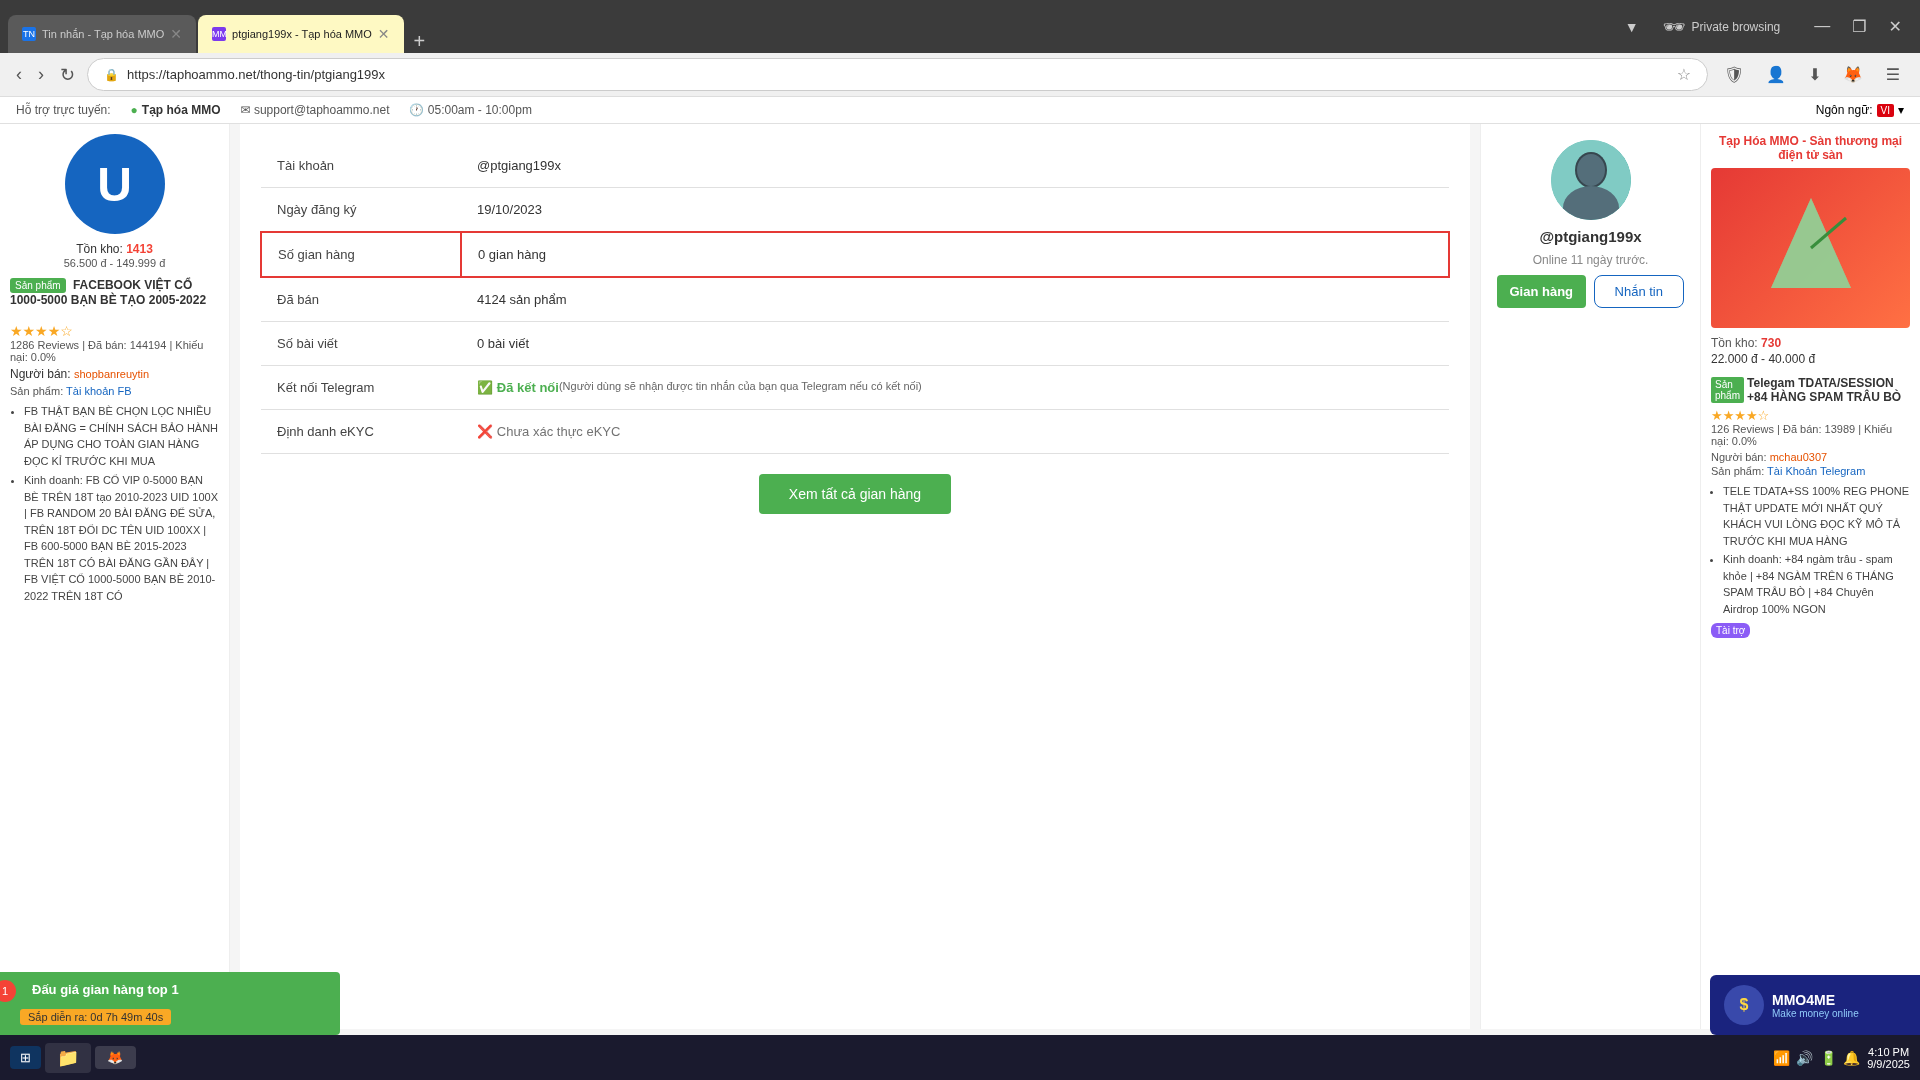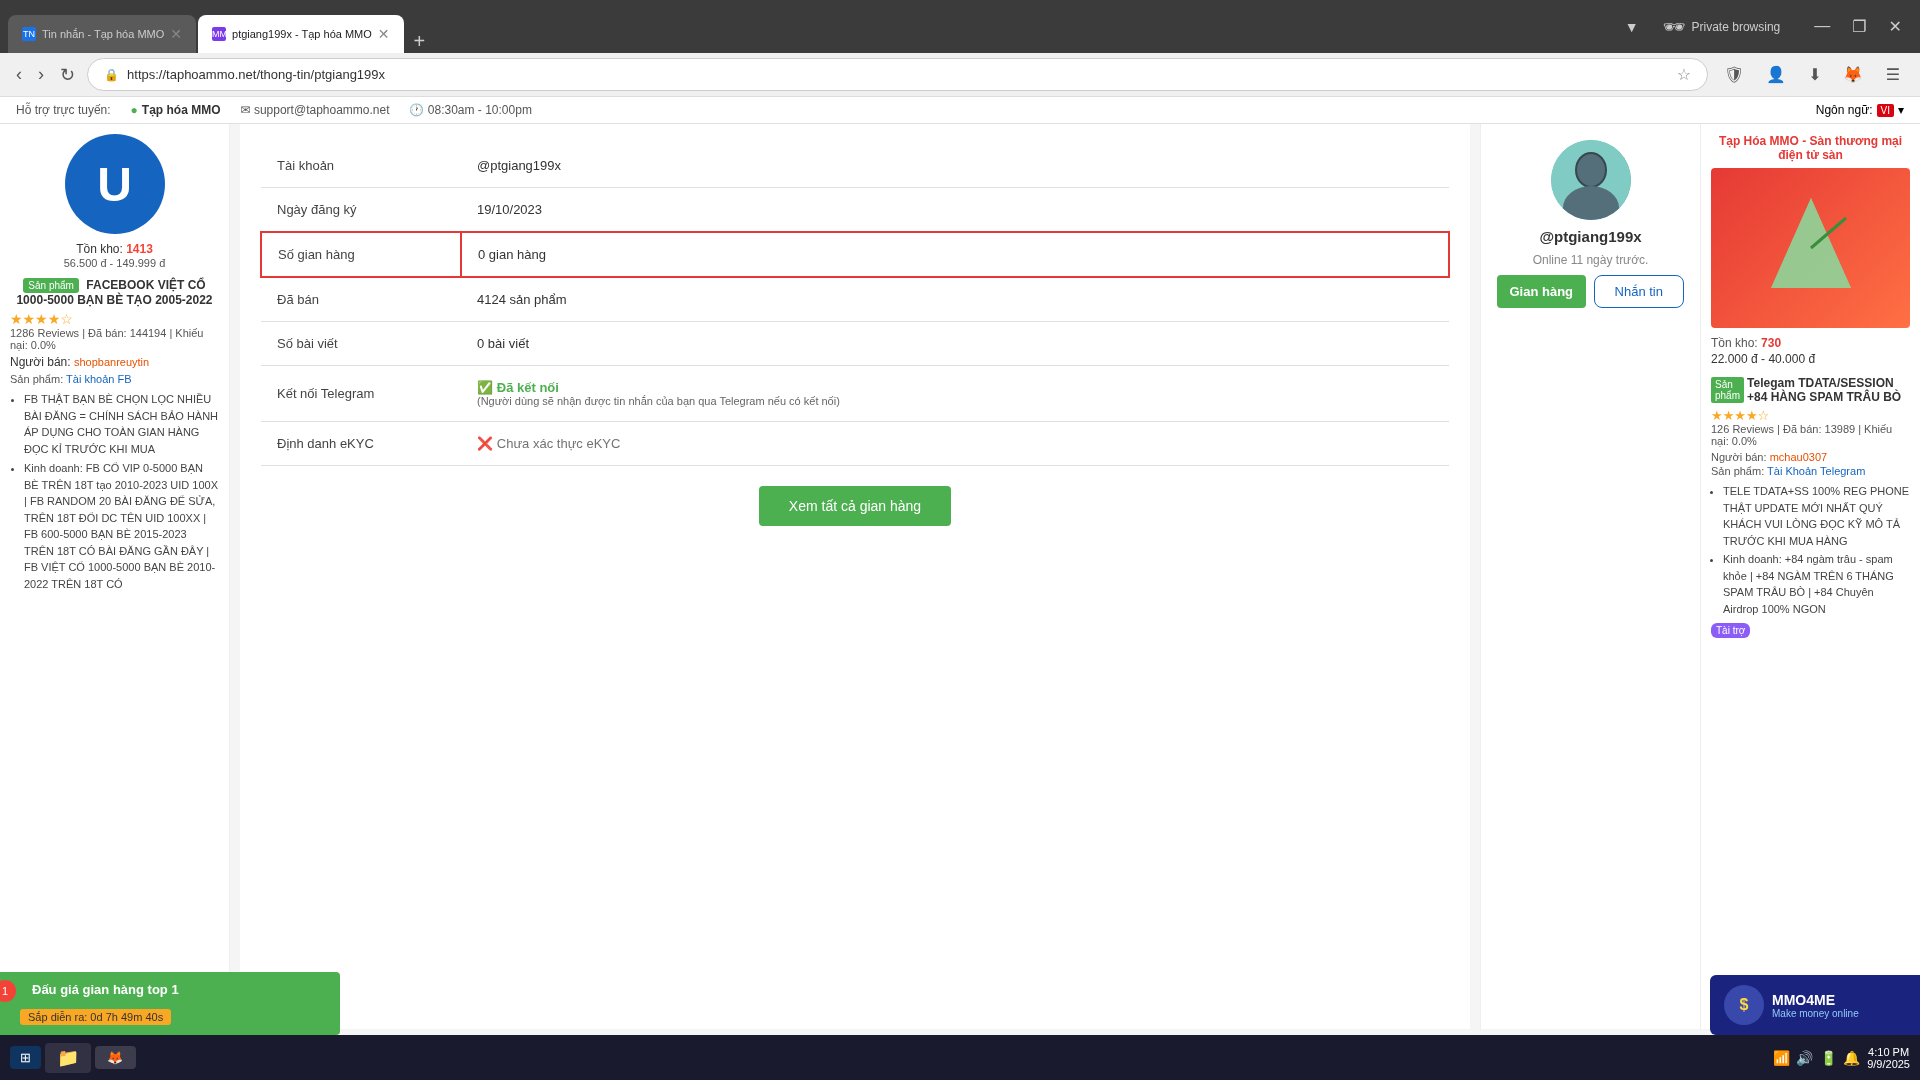--- a/index.html
+++ b/index.html
@@ -2,21 +2,21 @@
 <html><head>
   <meta charset="utf-8">
   <style>
     * { margin: 0; padding: 0; box-sizing: border-box; }
     body { font-family: Arial, sans-serif; font-size: 13px; background: #f5f5f5; width: 1920px; height: 1080px; overflow: hidden; }
 
     
     .browser-chrome { background: #3b3b3b; height: 53px; display: flex; align-items: center; padding: 0 8px; gap: 4px; }
     .tab-bar { display: flex; align-items: flex-end; height: 100%; padding-top: 8px; gap: 2px; flex: 1; }
     .tab { background: #5a5a5a; color: #ccc; padding: 6px 14px; border-radius: 8px 8px 0 0; font-size: 12px; display: flex; align-items: center; gap: 6px; height: 38px; min-width: 150px; max-width: 220px; cursor: pointer; }
-    .tab.active { background: #ffffff; color: #222; }
+    .tab.active { background: #fef9c3; color: #222; }
     .tab-favicon { width: 14px; height: 14px; background: #1a73e8; border-radius: 2px; display: inline-block; font-size: 9px; color: white; text-align: center; line-height: 14px; }
     .tab-favicon.mm { background: #7c3aed; }
     .tab-close { margin-left: auto; font-size: 14px; color: #888; cursor: pointer; }
     .tab-add { color: #ccc; font-size: 20px; padding: 0 8px; cursor: pointer; margin-top: 8px; }
     .tab-list-btn { color: #ccc; font-size: 14px; padding: 0 8px; cursor: pointer; }
     .private-btn { color: #ccc; font-size: 12px; padding: 0 12px; display: flex; align-items: center; gap: 6px; cursor: pointer; }
     .window-controls { display: flex; gap: 2px; margin-left: 8px; }
     .win-btn { color: #ccc; font-size: 16px; padding: 0 10px; cursor: pointer; }
 
     
@@ -56,21 +56,21 @@
 
     
     .main-content { flex: 1; background: white; margin: 0 10px; overflow-y: auto; padding: 20px; }
     .profile-table { width: 100%; border-collapse: collapse; }
     .profile-table tr { border-bottom: 1px solid #e0e0e0; }
     .profile-table td { padding: 14px 16px; vertical-align: middle; }
     .profile-table td:first-child { color: #444; font-weight: 500; width: 200px; }
     .profile-table td:last-child { color: #333; }
     .highlighted-row td { border: 2px solid #e53935; }
     .articles-count { color: #1565c0; }
-    .telegram-row { display: flex; flex-direction: column; }
+    .telegram-row { display: flex; flex-direction: row; }
     .telegram-connected { color: #4caf50; font-weight: bold; display: flex; align-items: center; gap: 4px; }
     .telegram-note { color: #666; font-size: 11px; }
     .ekyc-not-verified { color: #737373; display: flex; align-items: center; gap: 4px; }
     .view-all-btn { background: #4caf50; color: white; border: none; padding: 12px 30px; border-radius: 4px; font-size: 14px; cursor: pointer; display: block; margin: 20px auto; }
 
     
     .right-profile { width: 220px; min-width: 220px; background: white; padding: 16px; display: flex; flex-direction: column; align-items: center; gap: 8px; border-left: 1px solid #eee; }
     .avatar-circle { width: 80px; height: 80px; border-radius: 50%; background: #80cbc4; display: flex; align-items: center; justify-content: center; overflow: hidden; }
     .avatar-img { width: 80px; height: 80px; background: linear-gradient(135deg, #80cbc4 50%, #4db6ac 50%); border-radius: 50%; display: flex; align-items: center; justify-content: center; font-size: 36px; color: #00695c; }
     .profile-username { font-weight: bold; font-size: 15px; color: #333; }
@@ -175,41 +175,41 @@
     <span class="support-brand">
       <span style="color:#4caf50;">●</span>
       <span>Tạp hóa MMO</span>
     </span>
     <span>
       <span>✉</span>
       <span>support@taphoammo.net</span>
     </span>
     <span>
       <span>🕐</span>
-      <span>08:30am - 10:00pm</span>
+      <span>05:00am - 10:00pm</span>
     </span>
   </div>
   <div class="lang-selector">
     <span>Ngôn ngữ:</span>
     <span class="vi-flag">VI</span>
     <span>▾</span>
   </div>
 </div>
 
 <div class="page-content">
 
   <div class="left-sidebar">
     <div class="seller-logo">U</div>
     <div class="seller-stats">
       <span>Tồn kho:</span>
       <span class="stock-count">1413</span>
       <br>
       <span class="price-range">56.500 đ - 149.999 đ</span>
     </div>
-    <div style="margin-bottom:4px;text-align:center;">
+    <div style="margin-bottom:16px;">
       <span class="product-badge">Sản phẩm</span>
       <span class="product-title">FACEBOOK VIỆT CỔ 1000-5000 BẠN BÈ TẠO 2005-2022</span>
     </div>
     <div class="stars">★★★★☆</div>
     <div class="reviews-info">1286 Reviews | Đã bán: 144194 | Khiếu nại: 0.0%</div>
     <div style="margin-bottom:4px;">
       <span>Người bán:</span>
       <span class="seller-name">shopbanreuytin</span>
     </div>
     <div class="product-type">

